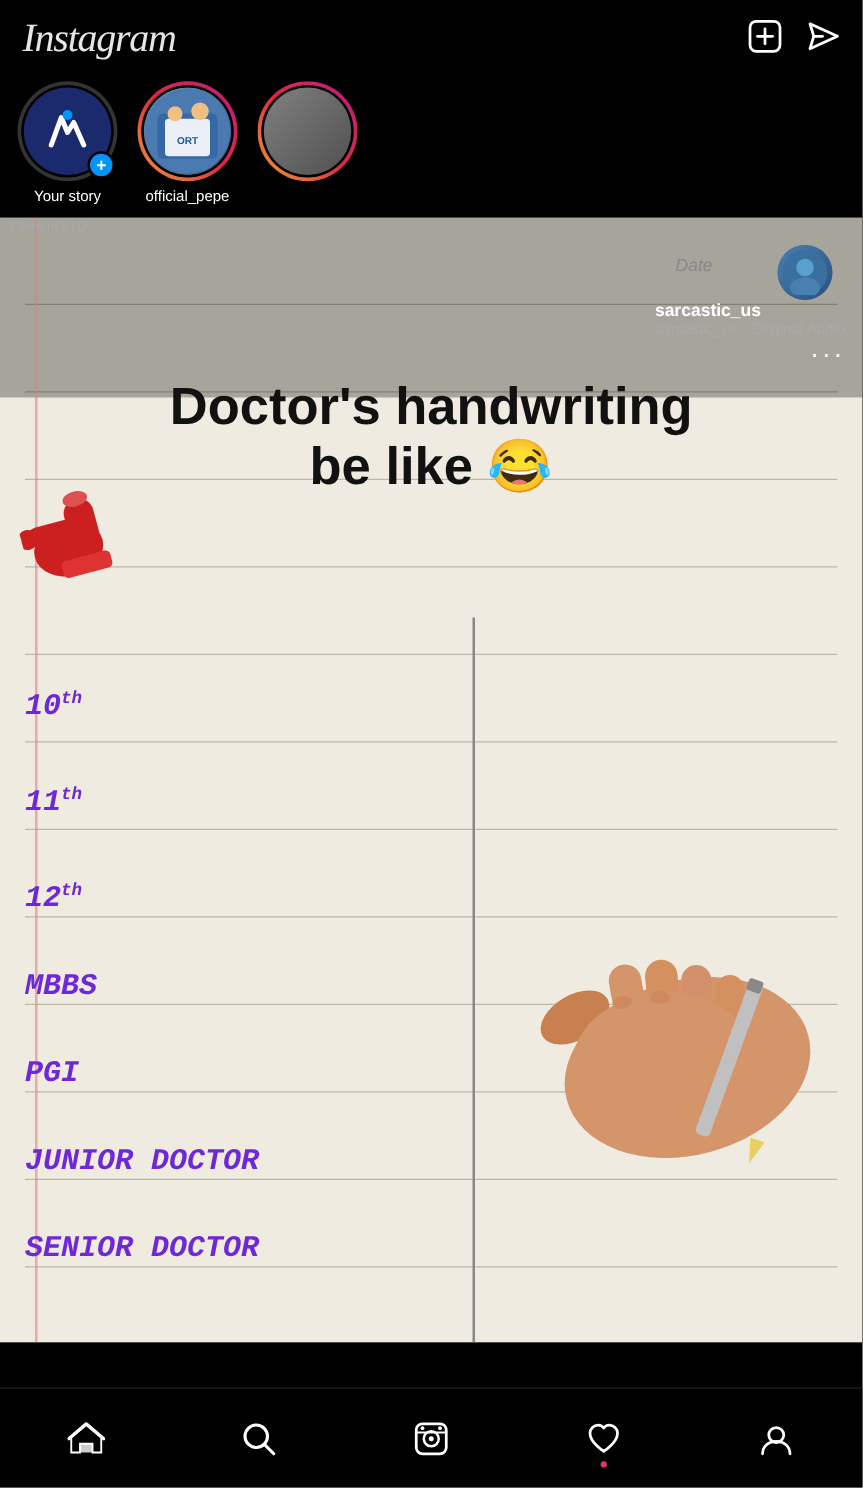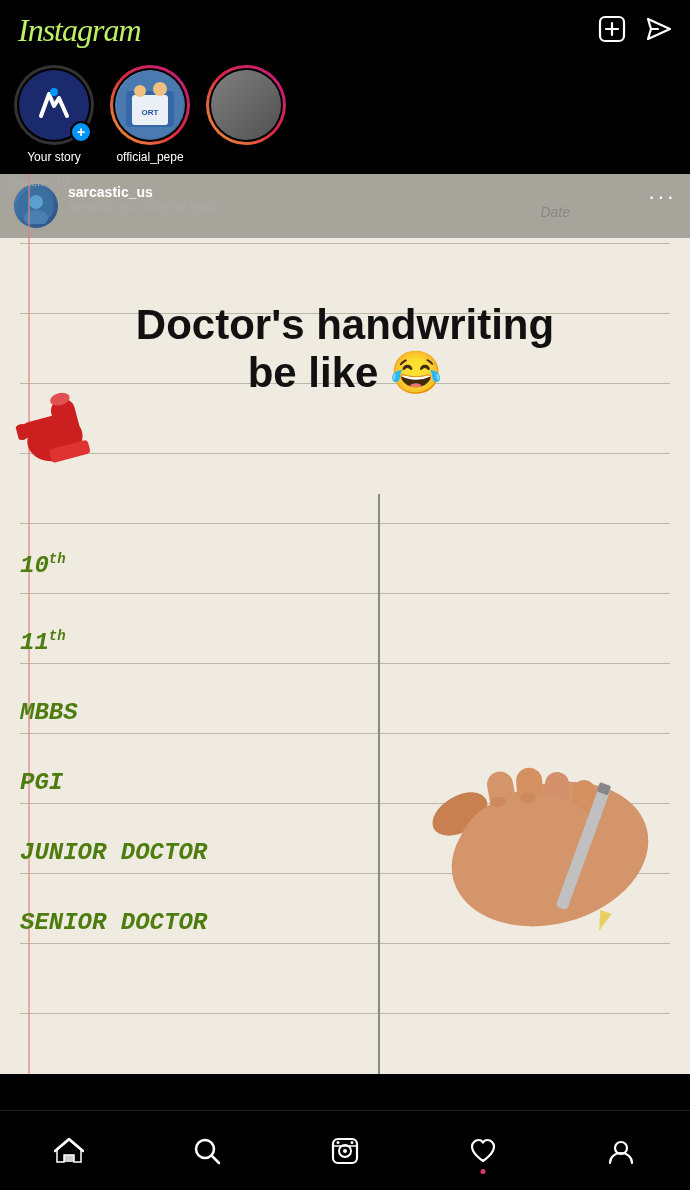--- a/index.html
+++ b/index.html
@@ -17,21 +17,21 @@
       display: flex;
       align-items: center;
       justify-content: space-between;
       padding: 12px 18px 8px 18px;
       background: #000;
     }
     .instagram-logo {
       font-family: 'Palatino Linotype', Georgia, serif;
       font-style: italic;
       font-size: 32px;
-      color: #bef264;
+      color: #e5e5e5;
       letter-spacing: -1px;
     }
     .header-icons {
       display: flex;
       gap: 18px;
       align-items: center;
     }
     .header-icon {
       color: #fff;
       font-size: 26px;
@@ -126,26 +126,27 @@
       position: relative;
       width: 100%;
       height: 900px;
       background: #000;
       overflow: hidden;
     }
 
     
     .post-header {
       display: flex;
-      align-items: flex-start;
-      padding: 10px 14px;
+      align-items: flex-end;
+      padding: 22px 14px;
       background: rgba(0,0,0,0.3);
       position: absolute;
       top: 0; left: 0; right: 0;
       z-index: 5;
+      flex-direction: column;
     }
     .post-avatar {
       width: 44px;
       height: 44px;
       border-radius: 50%;
       background: #3a6fa0;
       display: flex;
       align-items: center;
       justify-content: center;
       overflow: hidden;
@@ -222,21 +223,21 @@
     
     .handwritten-list {
       position: absolute;
       left: 20px;
       top: 350px;
       z-index: 8;
     }
     .hw-item {
       font-family: 'Courier New', monospace;
       font-size: 24px;
-      color: #4d7c0f;
+      color: #6d28d9;
       line-height: 70px;
       font-style: italic;
       font-weight: 600;
     }
     .hw-item sup {
       font-size: 14px;
     }
 
     
     .vertical-line {
@@ -478,20 +479,21 @@
         <rect x="20" y="32" width="45" height="16" rx="8" fill="#cc2020"></rect>
         <ellipse cx="65" cy="40" rx="8" ry="8" fill="#cc2020"></ellipse>
 
         <rect x="4" y="64" width="40" height="14" rx="4" fill="#dd3333"></rect>
       </svg>
     </div>
 
     <div class="handwritten-list">
       <div class="hw-item">10<sup>th</sup></div>
       <div class="hw-item">11<sup>th</sup></div>
+      <div class="hw-item">12<sup>th</sup></div>
       <div class="hw-item">MBBS</div>
       <div class="hw-item">PGI</div>
       <div class="hw-item">JUNIOR DOCTOR</div>
       <div class="hw-item">SENIOR DOCTOR</div>
     </div>
 
     <div style="position:absolute;right:0;bottom:80px;width:360px;height:340px;z-index:10;">
       <svg width="360" height="340" viewBox="0 0 360 340">
 
         <ellipse cx="220" cy="200" rx="100" ry="70" fill="#d4956a" transform="rotate(-15 220 200)"></ellipse>

